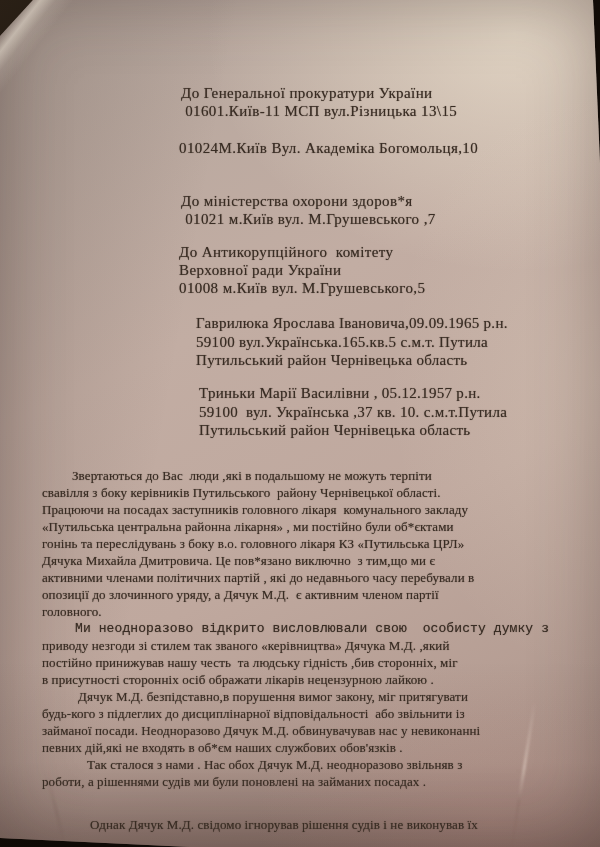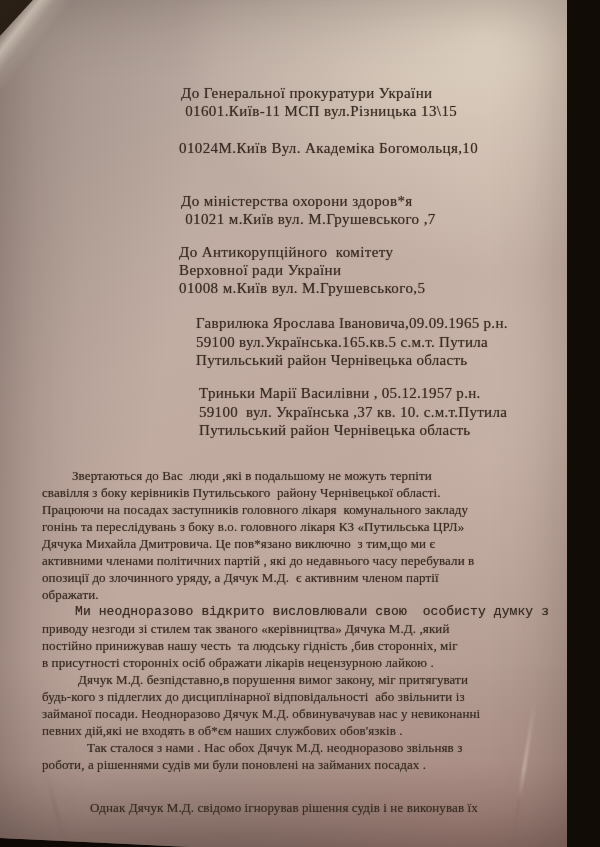--- a/index.html
+++ b/index.html
@@ -4,23 +4,22 @@
 <style>
   html, body { margin: 0; padding: 0; }
   body {
     width: 600px; height: 847px;
     background: #120c07;
     overflow: hidden;
     font-family: "Liberation Serif", "DejaVu Serif", serif;
   }
   .scene {
     position: relative;
-    width: 552px; height: 847px;
+    width: 600px; height: 847px;
     background: linear-gradient(135deg, #2a2016 0%, #120c07 30%, #0c0805 100%);
-    padding-left: 15px;
   }
   
   .paper {
     position: absolute; inset: 0;
     clip-path: polygon(33px 0, 593px 0, 600px 163px, 600px 847px, 190px 847px, 0 838px, 0 36px);
     background: linear-gradient(155deg, #b4a69d 0%, #c2ada3 38%, #bfa89e 62%, #b29a90 88%, #ac9289 100%);
   }
   .overlay { position: absolute; inset: 0; pointer-events: none; }
   .glow-topright {
     background: radial-gradient(ellipse 430px 330px at 86% 4%, rgba(246,237,216,0.60), rgba(246,237,216,0) 72%);
@@ -131,25 +130,26 @@
         <div class="line">59100  вул. Українська ,37 кв. 10. с.м.т.Путила</div>
         <div class="line">Путильський район Чернівецька область</div>
       </div>
 
       <div class="letter-body">
 
         <div class="para p-i30">
           <div class="line">Звертаються до Вас  люди ,які в подальшому не можуть терпіти</div>
           <div class="line">свавілля з боку керівників Путильського  району Чернівецької області.</div>
           <div class="line">Працюючи на посадах заступників головного лікаря  комунального закладу</div>
+          <div class="line">«Путильська центральна районна лікарня» , ми постійно були об*єктами</div>
           <div class="line">гонінь та переслідувань з боку в.о. головного лікаря КЗ «Путильська ЦРЛ»</div>
           <div class="line">Дячука Михайла Дмитровича. Це пов*язано виключно  з тим,що ми є</div>
           <div class="line">активними членами політичних партій , які до недавнього часу перебували в</div>
           <div class="line">опозиції до злочинного уряду, а Дячук М.Д.  є активним членом партії</div>
-          <div class="line">ображати.</div>
+          <div class="line">головного.</div>
         </div>
 
         <div class="para p-i33">
           <div class="line">Ми неодноразово відкрито висловлювали свою  особисту думку з</div>
           <div class="line">приводу незгоди зі стилем так званого «керівництва» Дячука М.Д. ,який</div>
           <div class="line">постійно принижував нашу честь  та людську гідність ,бив сторонніх, міг</div>
           <div class="line">в присутності сторонніх осіб ображати лікарів нецензурною лайкою .</div>
         </div>
 
         <div class="para p-i36">

